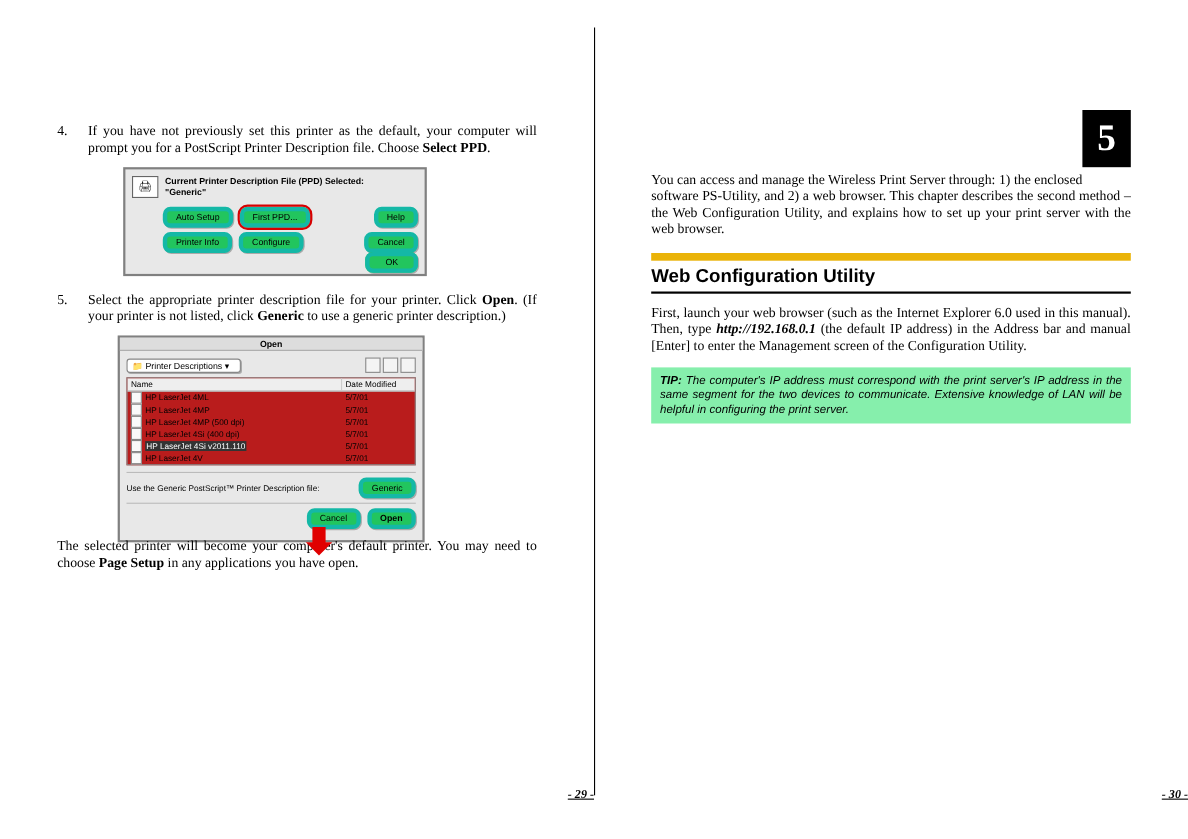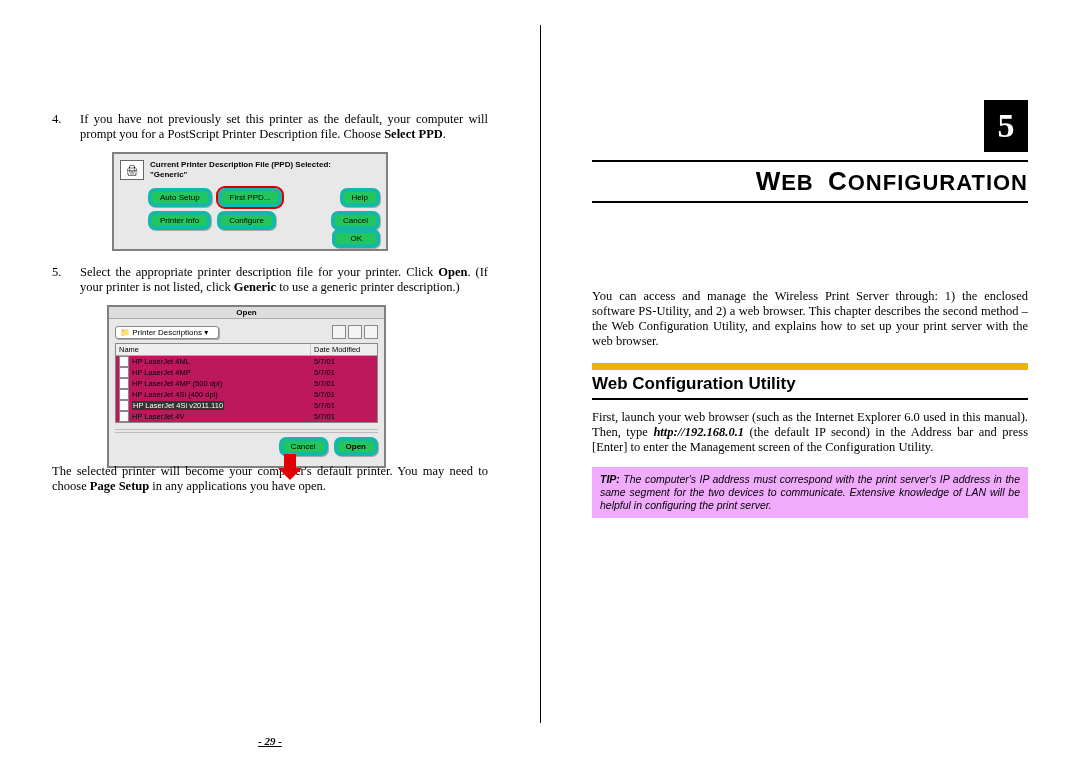--- a/index.html
+++ b/index.html
@@ -22,24 +22,24 @@
   }
   .divider {
     position: absolute;
     left: 0;
     top: 25px;
     bottom: 40px;
     border-left: 1px solid #000;
   }
   .page-num {
     position: absolute;
-    bottom: 16px;
+    bottom: 35px;
     left: 0;
     width: 100%;
-    text-align: center;
+    text-align: right;
     font-style: italic;
     font-weight: bold;
     font-size: 11px;
     text-decoration: underline;
   }
   .body-text {
     text-align: justify;
     line-height: 1.2;
     margin: 6px 0;
   }
@@ -155,21 +155,21 @@
     gap: 2px;
   }
   .dlg2 .smicon {
     width: 12px;
     height: 12px;
     border: 1px solid #888;
     background: #f4f4f4;
   }
   .dlg2 .listbox {
     border: 1px solid #888;
-    background: #be185d;
+    background: #b91c1c;
     margin-bottom: 6px;
   }
   .dlg2 .listhdr {
     display: flex;
     background: #eee;
     border-bottom: 1px solid #aaa;
     font-size: 7.5px;
   }
   .dlg2 .listhdr .c1 { flex: 1; padding: 1px 3px; border-right: 1px solid #ccc; }
   .dlg2 .listhdr .c2 { width: 60px; padding: 1px 3px; }
@@ -234,21 +234,21 @@
   .sect-title {
     border-top: 7px solid #eab308;
     border-bottom: 2px solid #000;
     padding: 4px 0;
     margin: 14px 0 10px 0;
     font-family: Arial, sans-serif;
     font-weight: bold;
     font-size: 17px;
   }
   .tipbox {
-    background: #f0abfc;
+    background: #86efac;
     padding: 6px 8px;
     font-style: italic;
     font-family: Arial, sans-serif;
     font-size: 10.5px;
     text-align: justify;
     line-height: 1.25;
     margin-top: 12px;
   }
   .tipbox .tip-label {
     font-weight: bold;
@@ -356,20 +356,24 @@
             <div class="row">
               <div class="c1">
                 <span class="docicon"></span>
                 <span class="nm">HP LaserJet 4V</span>
               </div>
               <div class="c2">5/7/01</div>
             </div>
           </div>
       </div>
       <div style="border-top:1px solid #bbb; margin:2px 0"></div>
+      <div class="btnrow">
+        <div class="note">Use the Generic PostScript™ Printer Description file:</div>
+        <div class="btn">Generic</div>
+      </div>
       <div style="border-top:1px solid #bbb; margin:2px 0"></div>
       <div class="btnrow" style="justify-content:flex-end">
         <div class="btn">Cancel</div>
         <div class="btn" style="font-weight:bold; position:relative">Open</div>
       </div>
     </div>
   </div>
   <div class="arrow">
     <svg width="30" height="28">
         <polygon points="12,0 24,0 24,14 30,14 18,26 6,14 12,14" fill="#e00000"></polygon>
@@ -380,33 +384,29 @@
     <span>The selected printer will become your computer's default printer. You may need to choose </span><b>Page Setup</b><span> in any applications you have open.</span>
   </div>
 
   <div class="page-num">- 29 -</div>
 </div>
 
 <div class="page right-page">
   <div class="divider"></div>
 
   <div class="chapbox">5</div>
-  <div class="chap-title">
-    <span class="t">
-      <span style="font-size:26px">W</span><span>EB</span>&nbsp;&nbsp;<span style="font-size:26px">C</span><span>ONFIGURATION</span>
-    </span>
-  </div>
 
   <div style="height:50px"></div>
 
   <div class="body-text">You can access and manage the Wireless Print Server through: 1) the enclosed software PS-Utility, and 2) a web browser.  This chapter describes the second method – the Web Configuration Utility, and explains how to set up your print server with the web browser.</div>
 
   <div class="sect-title">Web Configuration Utility</div>
 
   <div class="body-text">
-    <span>First, launch your web browser (such as the Internet Explorer 6.0 used in this manual).  Then, type </span><b><i>http://192.168.0.1</i></b><span> (the default IP second) in the Address bar and press [Enter] to enter the Management screen of the Configuration Utility.</span>
+    <span>First, launch your web browser (such as the Internet Explorer 6.0 used in this manual).  Then, type </span><b><i>http://192.168.0.1</i></b><span> (the default IP address) in the Address bar and manual [Enter] to enter the Management screen of the Configuration Utility.</span>
   </div>
 
   <div class="tipbox">
     <span class="tip-label">TIP:</span><span> The computer's IP address must correspond with the print server's IP address in the same segment for the two devices to communicate.  Extensive knowledge of LAN will be helpful in configuring the print server.</span>
   </div>
 
+  <div class="page-num">- 30 -</div>
 </div>
 
 </body></html>

